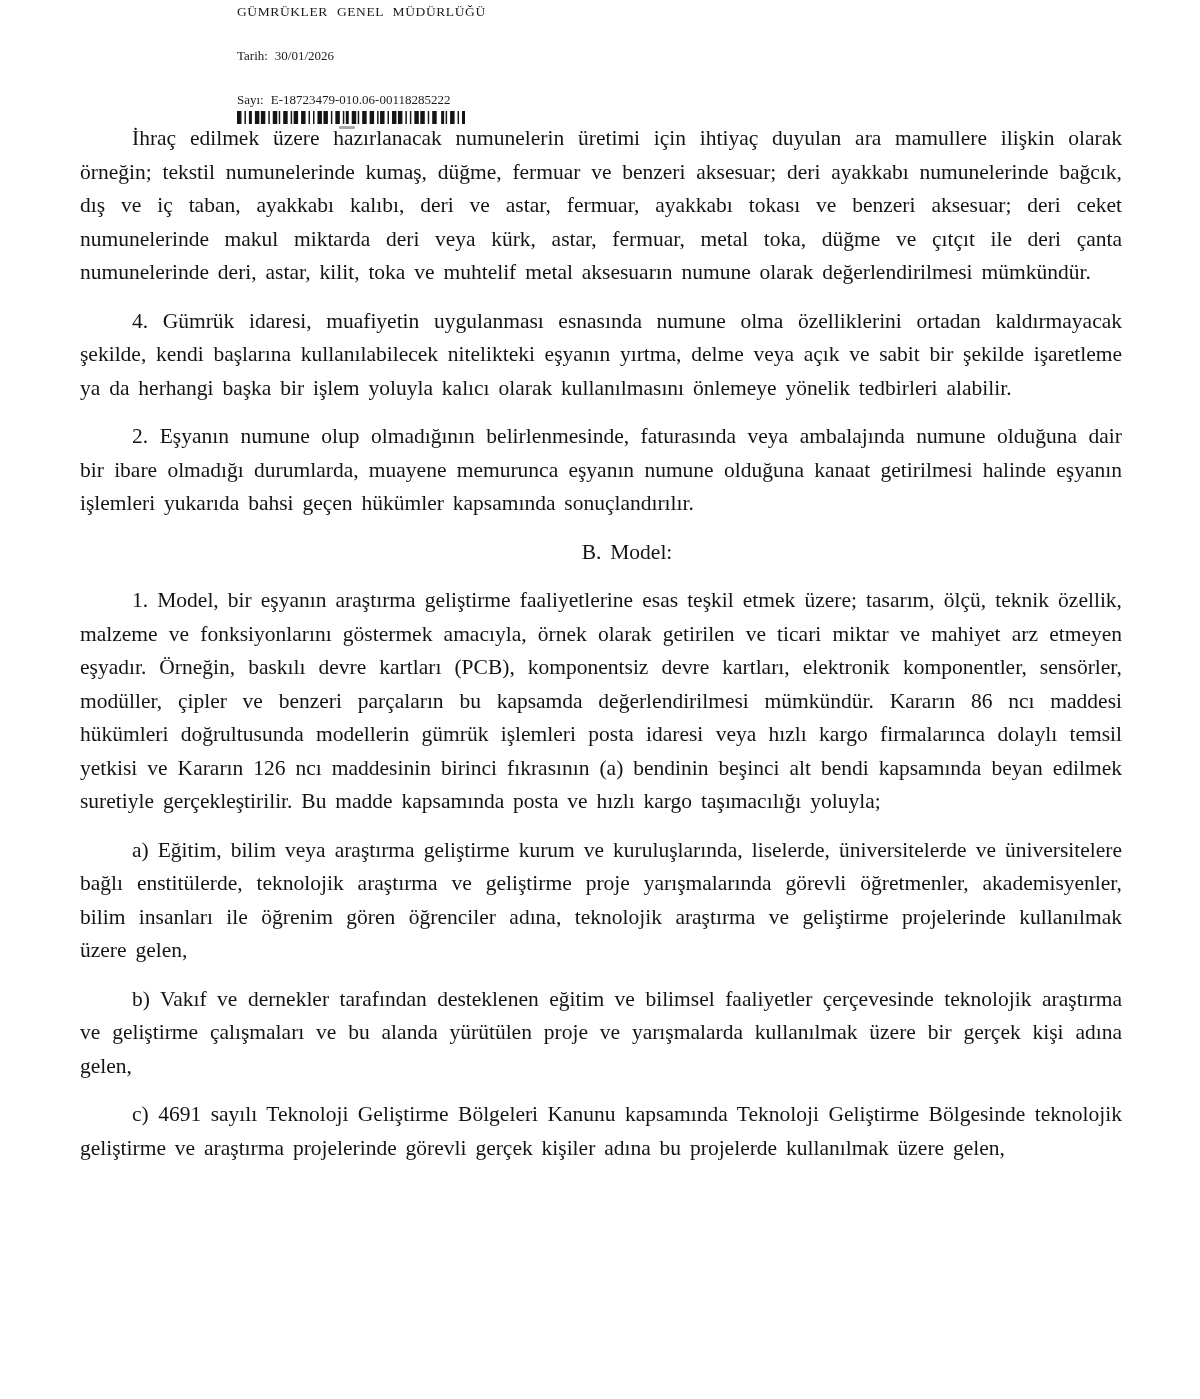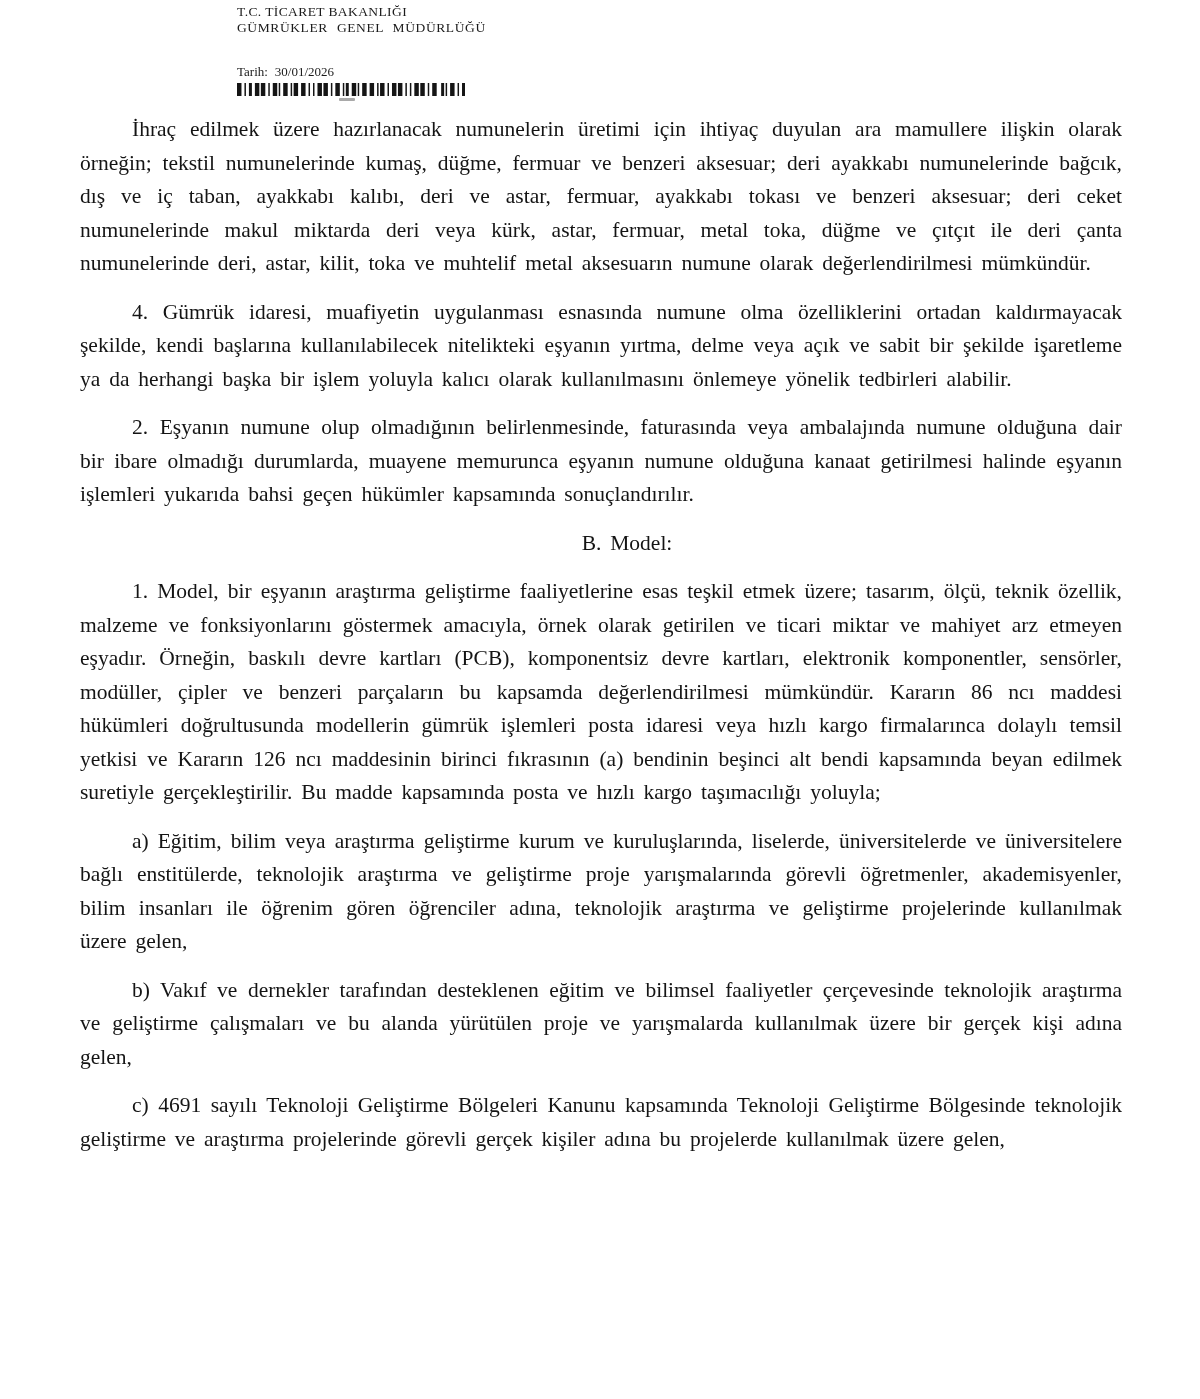--- a/index.html
+++ b/index.html
@@ -59,21 +59,21 @@
     margin-left: 102px;
     width: 16px;
     height: 3px;
     background: #a9a9a9;
     border-radius: 1px;
   }
 
   
   .doc-body {
     position: absolute;
-    top: 0;
+    top: 9px;
     left: 0;
     right: 0;
     padding: 113px 78px 0 80px;
   }
   .doc-body p {
     margin: 0 0 15px 0;
     font-size: 21.5px;
     line-height: 33.5px;
     text-align: justify;
     text-indent: 52px;
@@ -83,24 +83,26 @@
   .doc-body p.heading {
     text-align: center;
   }
 </style>
 </head>
 <body>
 
 <div class="page">
 
   <div class="letterhead">
-    <div class="org">T.C. TİCARET BAKANLIĞI</div>
     <div class="org directorate">GÜMRÜKLER GENEL MÜDÜRLÜĞÜ</div>
     <div class="meta-line">
       <span class="label">Tarih:</span><span class="value">30/01/2026</span>
+    </div>
+    <div class="meta-line">
+      <span class="label">Sayı:</span><span class="value">E-18723479-010.06-00118285222</span>
     </div>
     <div class="barcode-wrap">
       <svg id="barcode-svg" xmlns="http://www.w3.org/2000/svg" preserveAspectRatio="none" viewBox="0 0 153 13">
           <rect x="0" y="0" width="3" height="13"></rect>
           <rect x="5" y="0" width="1" height="13"></rect>
           <rect x="8" y="0" width="2" height="13"></rect>
           <rect x="12" y="0" width="3" height="13"></rect>
           <rect x="16" y="0" width="3" height="13"></rect>
           <rect x="21" y="0" width="1" height="13"></rect>
           <rect x="24" y="0" width="3" height="13"></rect>

